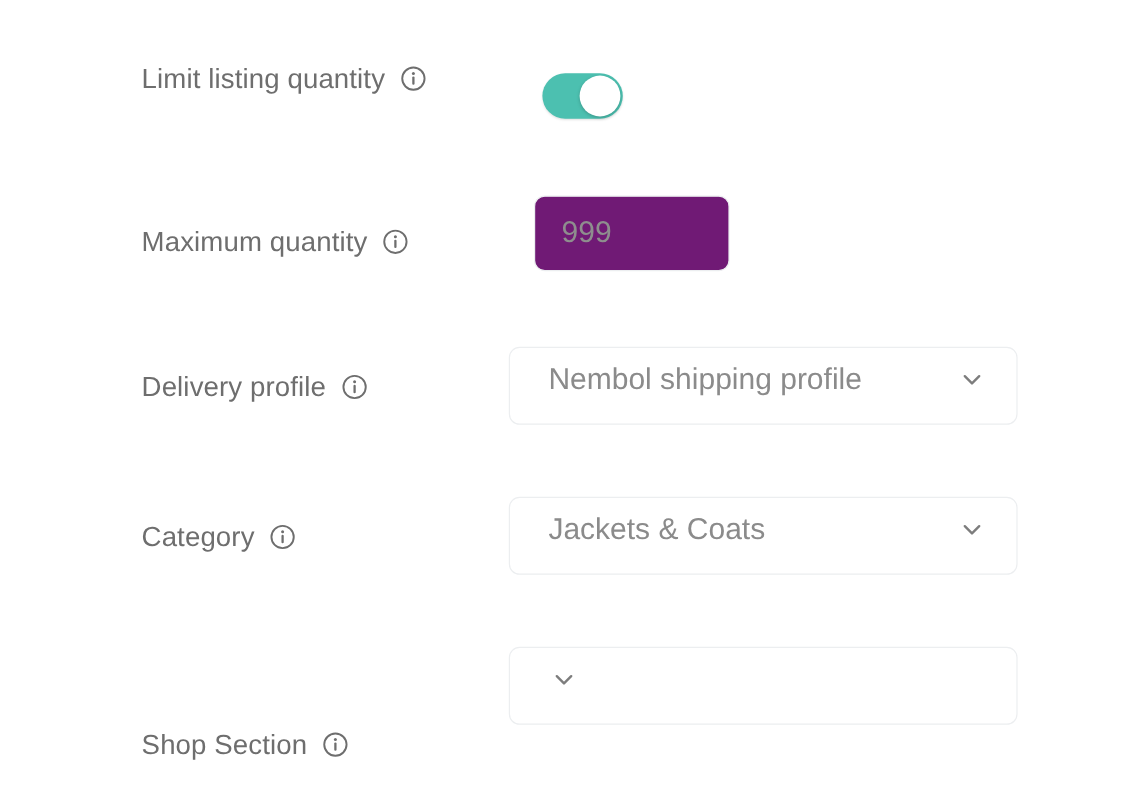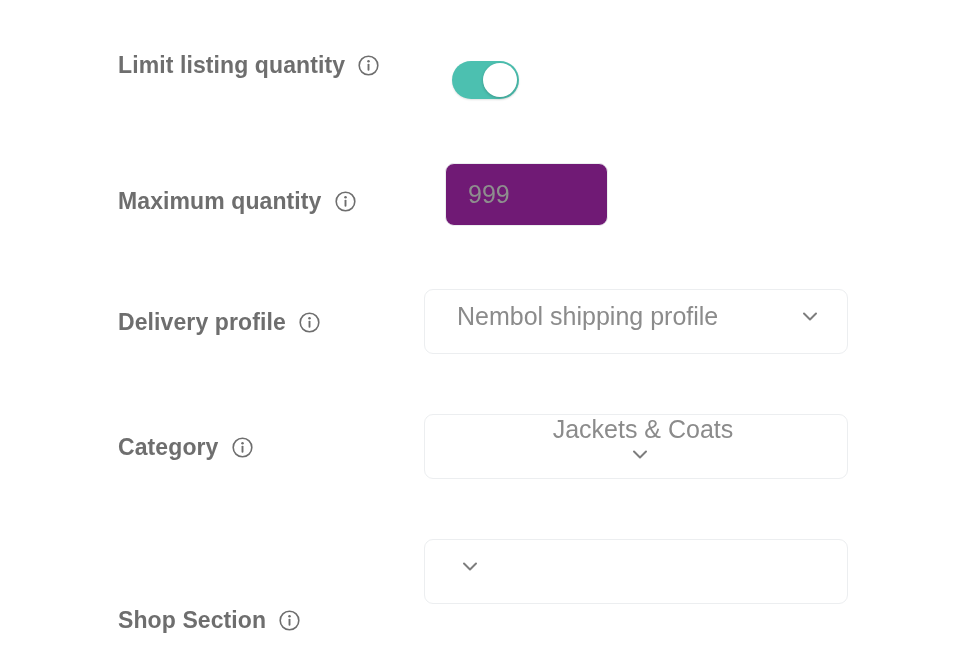--- a/index.html
+++ b/index.html
@@ -26,21 +26,21 @@
   .row {
     position: absolute;
     display: flex;
     align-items: flex-start;
   }
 
   
   .label {
     color: #6e6e6e;
     font-size: 23px;
-    font-weight: bold;
+    font-weight: normal;
     letter-spacing: 0.1px;
     line-height: 34px;
     display: flex;
     align-items: center;
     flex-wrap: wrap;
     gap: 0 13px;
   }
   .label-text {
     white-space: nowrap;
   }
@@ -196,21 +196,21 @@
       <span class="info-icon">
         <svg width="21" height="21" viewBox="0 0 21 21">
           <circle cx="10.5" cy="10.5" r="9.3" fill="none" stroke="#6e6e6e" stroke-width="1.6"></circle>
           <circle cx="10.5" cy="6.2" r="1.25" fill="#6e6e6e"></circle>
           <rect x="9.55" y="8.7" width="1.9" height="7.0" rx="0.9" fill="#6e6e6e"></rect>
         </svg>
       </span>
     </div>
   </div>
 
-  <div class="select" style="top:414px;flex-direction:column;">
+  <div class="select" style="top:414px;">
     <span class="select-value">Jackets &amp; Coats</span>
     <span class="chevron">
       <svg width="24" height="24" viewBox="0 0 24 24">
         <path d="M6 9.5 L12 15.5 L18 9.5" fill="none" stroke="#7d7d7d" stroke-width="2" stroke-linecap="round" stroke-linejoin="round"></path>
       </svg>
     </span>
   </div>
 
   <div class="row" style="left:118px; top:555px; width:300px;margin-top:48px;">
     <div class="label">

